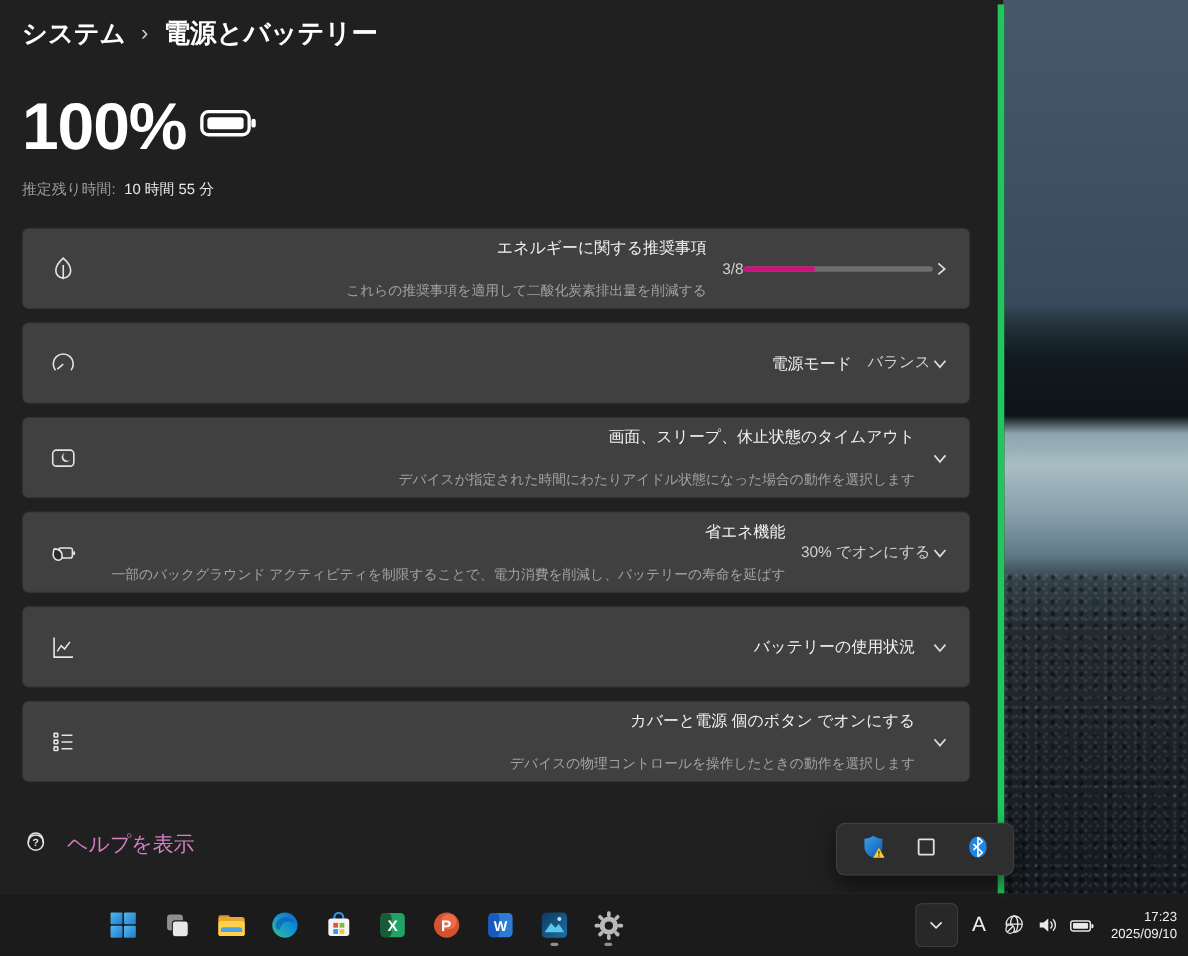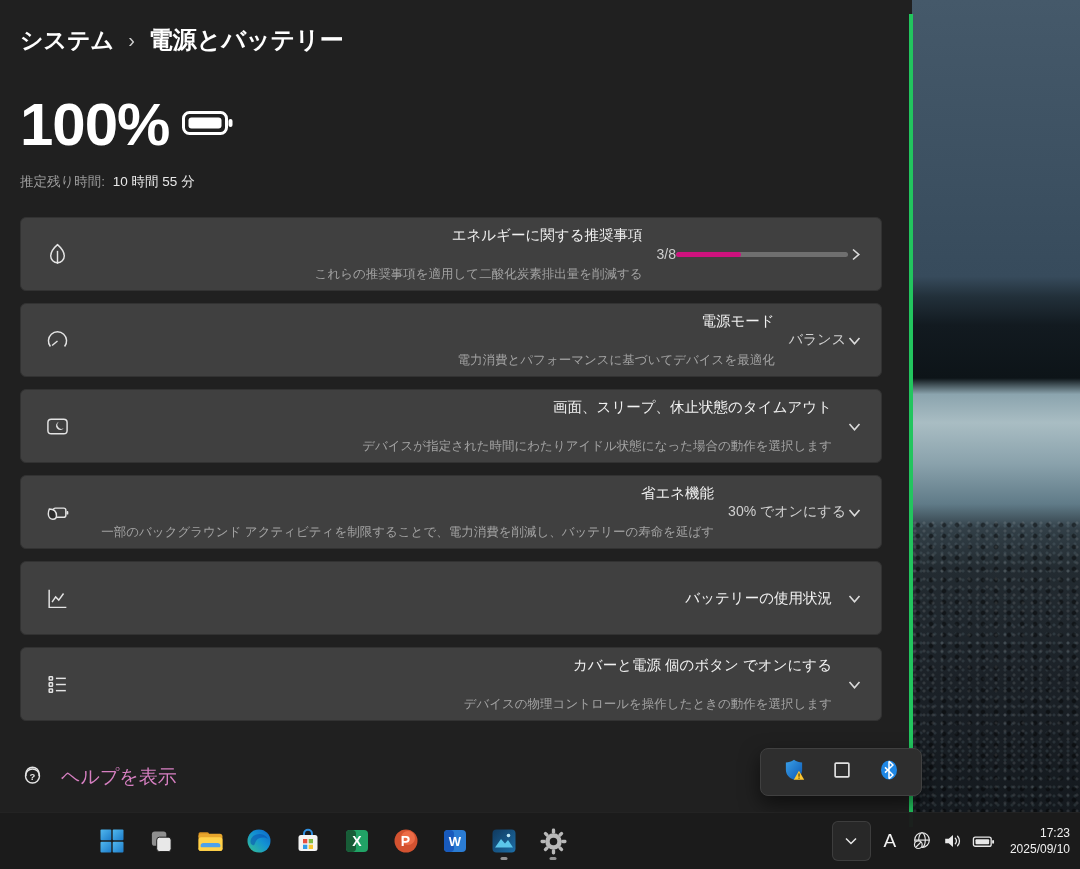--- a/index.html
+++ b/index.html
@@ -14,22 +14,22 @@
       #8ba4ae 48.5%, #a9bdc3 52%, #8aa2ac 57%, #607b88 62%,
       #323f47 65%, #232b31 70%, #1b2127 84%, #14191e 100%);}
   .pebbles{position:absolute;top:520px;right:0;width:168px;height:293px;
     background-image:
       radial-gradient(circle at 3px 3px, rgba(255,255,255,.10) 0 1px, transparent 2px),
       radial-gradient(circle at 6px 5px, rgba(0,0,0,.45) 0 1.5px, transparent 3px),
       radial-gradient(circle at 2px 6px, rgba(160,190,200,.12) 0 1px, transparent 2px);
     background-size:9px 8px,13px 11px,7px 9px;}
 
   
-  .window{position:absolute;left:0;top:14px;width:913px;height:813px;background:#202020;
-    border-right:4px solid #22c55e;box-sizing:border-box;}
+  .window{position:absolute;left:0;top:4px;width:913px;height:813px;background:#202020;
+    border-right:6px solid #22c55e;box-sizing:border-box;}
   .main{position:absolute;left:20px;top:0;width:862px;}
 
   .breadcrumb{margin-top:10px;display:flex;align-items:center;gap:14px;color:#fff;}
   .bc-parent{font-size:23px;font-weight:600;}
   .bc-sep{font-size:20px;color:#cfcfcf;font-weight:400;}
   .bc-current{font-size:24px;font-weight:700;}
 
   .hero{margin-top:34px;display:flex;align-items:center;gap:12px;}
   .hero-percent{font-size:60px;font-weight:700;color:#fff;letter-spacing:-1px;}
   .estimate{margin-top:14px;font-size:13.5px;}
@@ -138,21 +138,20 @@
 
         <div class="card">
           <div class="card-icon">
             <svg width="25" height="25" viewBox="0 0 24 24" fill="none" stroke-width="1.4">
               <path d="M5.2 17.8 A8.7 8.7 0 1 1 18.8 17.8"></path>
               <line x1="12" y1="12.5" x2="6.8" y2="16.8"></line>
             </svg>
           </div>
           <div class="card-text">
             <div class="card-title">電源モード</div>
-            <div class="card-sub">電力消費とパフォーマンスに基づいてデバイスを最適化</div>
           </div>
           <div class="card-right">
             <span class="card-value">バランス</span>
             <span class="chev">
               <svg width="17" height="15" viewBox="0 0 17 15" stroke-width="1.6">
                   <path d="M3.5 5 L8.5 10.8 L13.5 5"></path>
                 </svg>
             </span>
           </div>
         </div>

